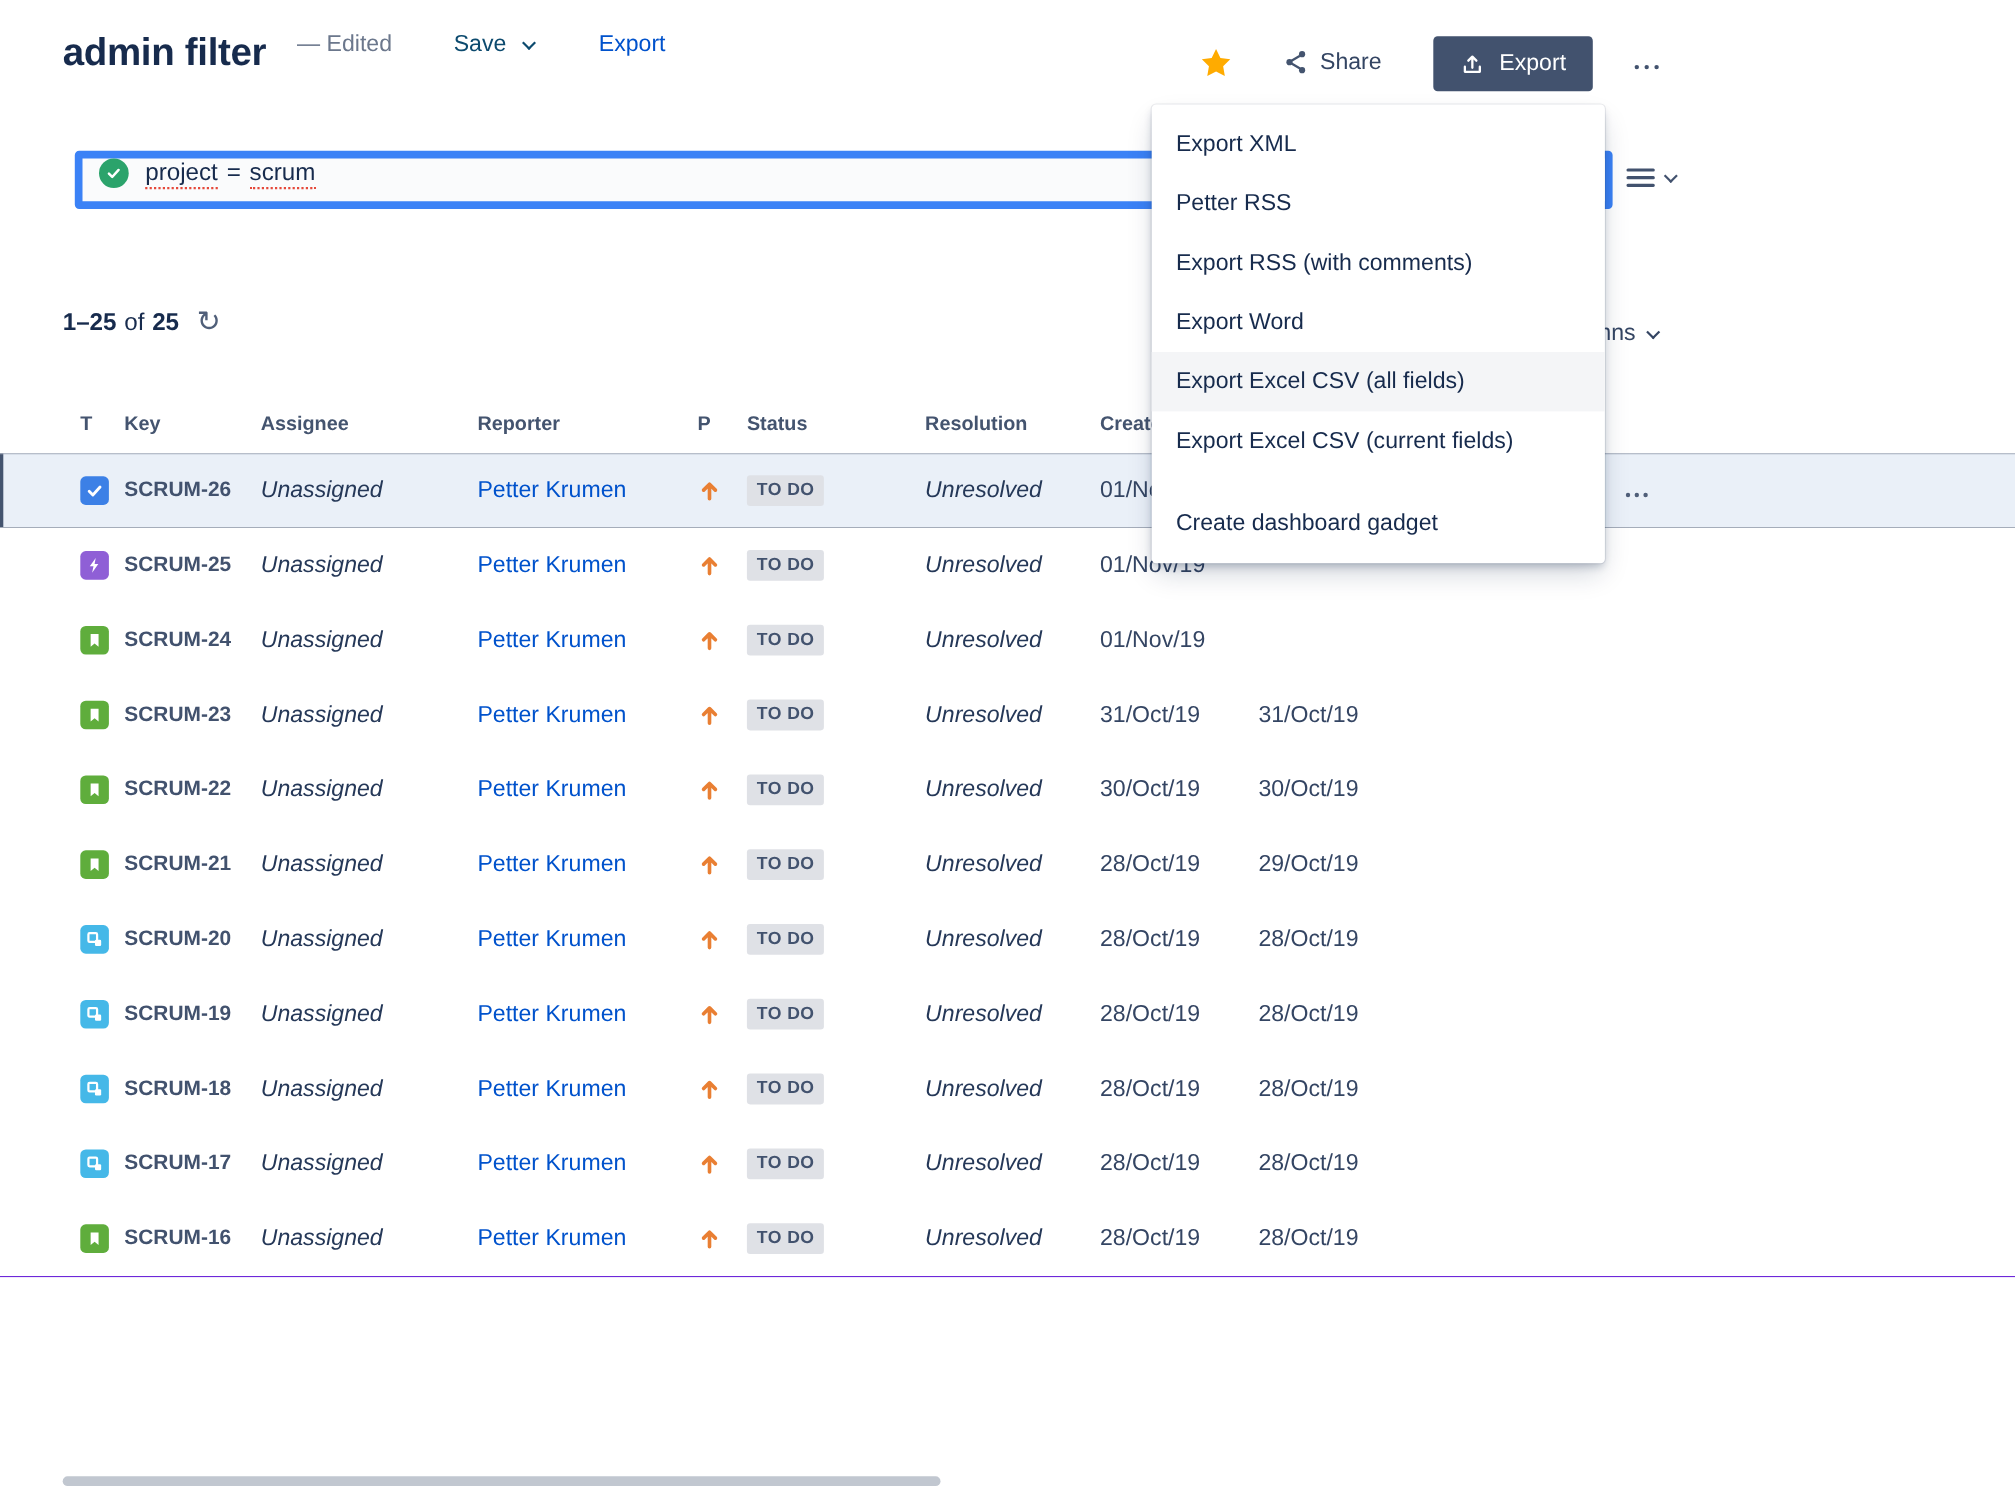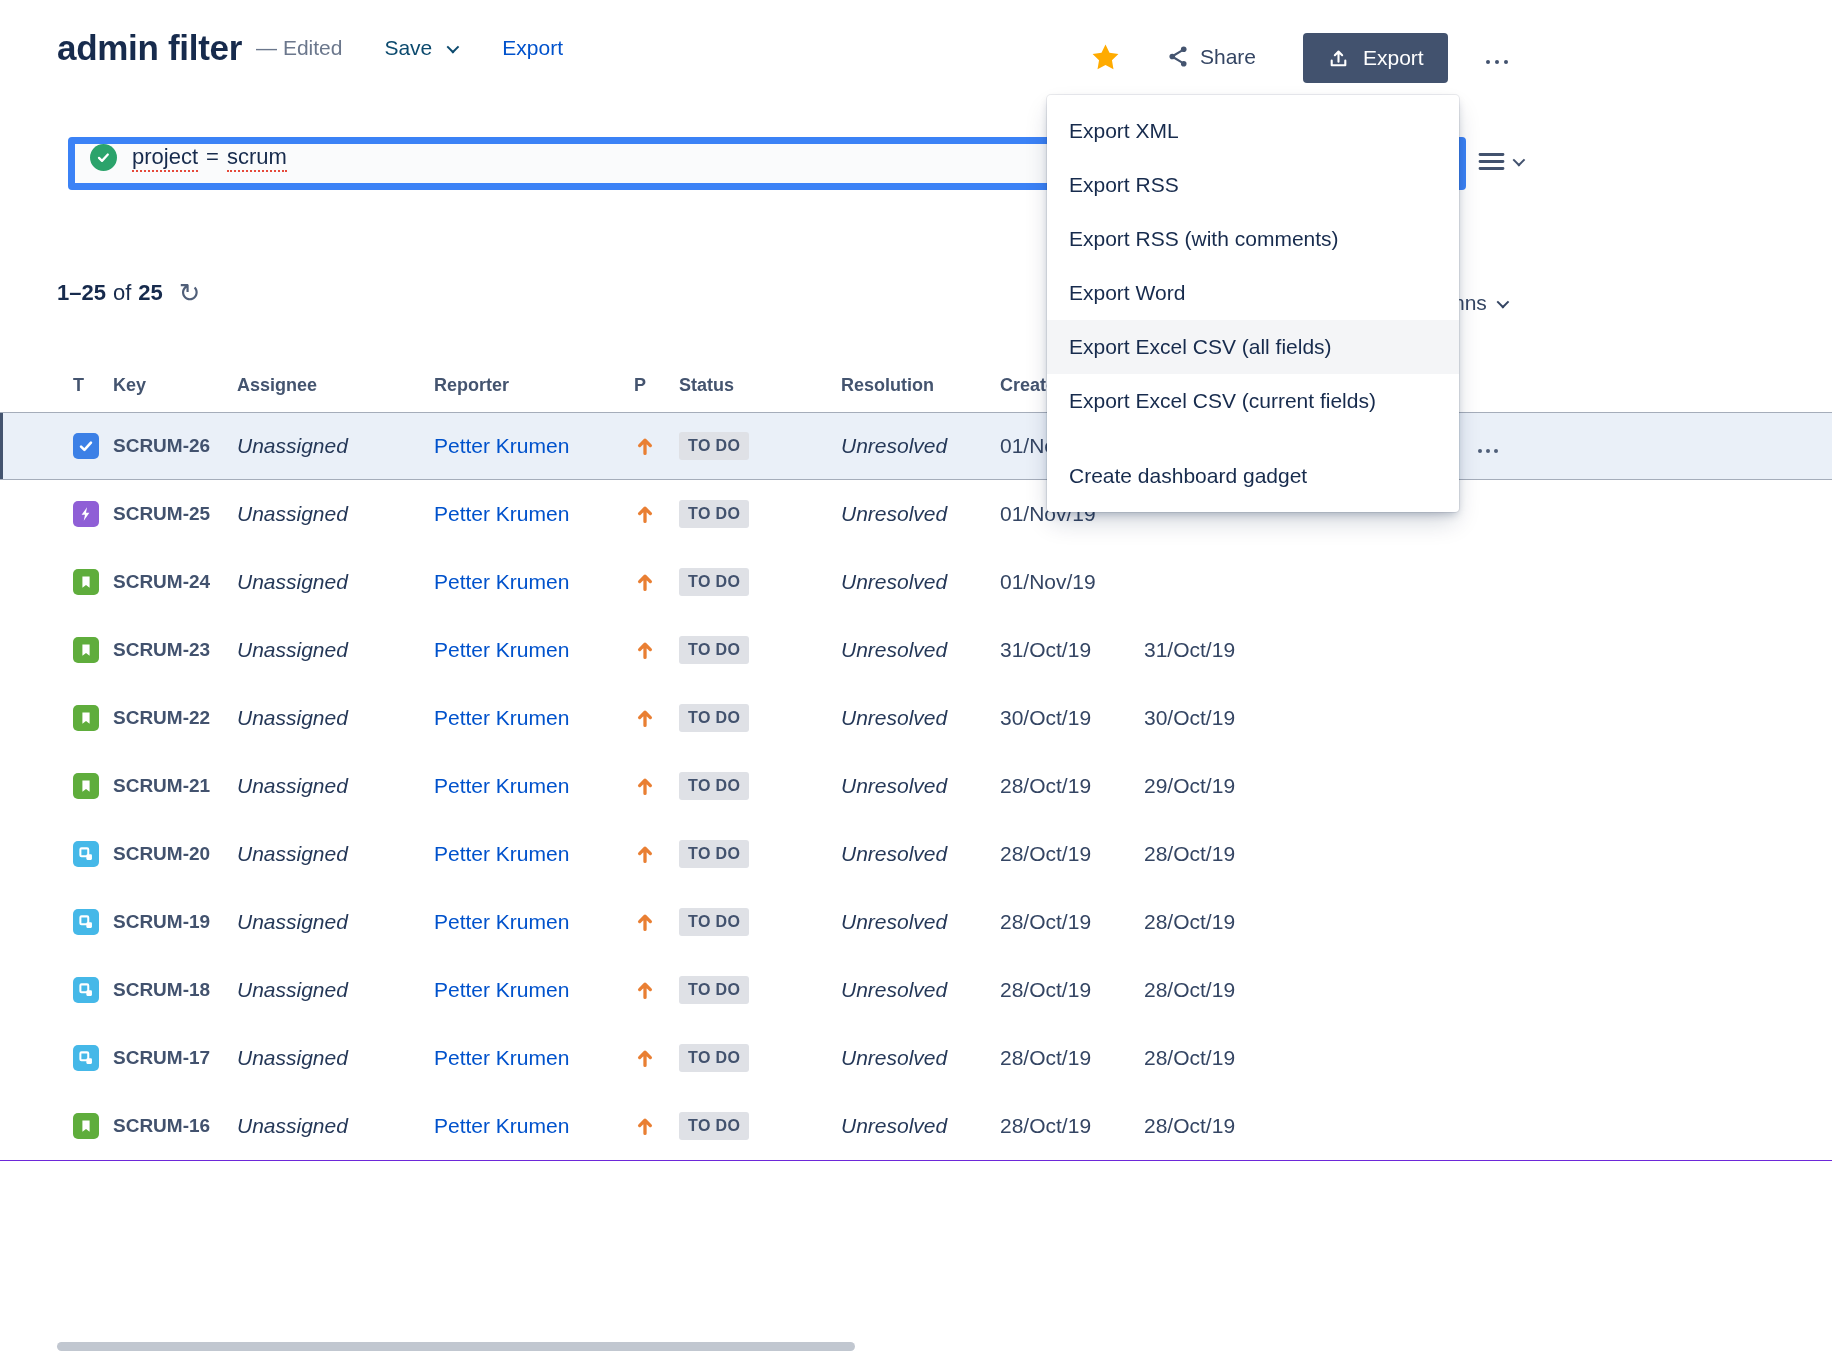--- a/index.html
+++ b/index.html
@@ -6,21 +6,21 @@
   html,body { width:1832px; height:1356px; }
   body {
     position: relative;
     font-family: "Liberation Sans", sans-serif;
     background: #fff;
     color: #172B4D;
     overflow: hidden;
   }
 
   
-  .topbar-left { position:absolute; left:57px; top:28px; display:flex; align-items:center; }
+  .topbar-left { position:absolute; left:57px; top:28px; display:flex; align-items:flex-start;gap:14px; }
   .page-title { font-size:35px; font-weight:700; color:#172B4D; letter-spacing:-0.3px; }
   .edited { margin-left:14px; font-size:21px; color:#6B778C; }
   .save-btn { margin-left:42px; display:flex; align-items:center; gap:15px; font-size:21px; color:#0c4a6e; cursor:pointer; }
   .details-link { margin-left:46px; font-size:21px; color:#0052CC; font-weight:500; cursor:pointer; }
 
   .chev { display:inline-block; width:9px; height:9px; border-right:2px solid currentColor; border-bottom:2px solid currentColor; transform:rotate(45deg) translateY(-2px); }
 
   .star-btn { position:absolute; left:1090px; top:42px; cursor:pointer; }
   .share-btn { position:absolute; left:1166px; top:44px; display:flex; align-items:center; gap:9px; font-size:21px; color:#344563; cursor:pointer; }
   .export-btn { position:absolute; left:1303px; top:33px; height:50px; display:flex; align-items:center; gap:13px; padding:0 24px; background:#42526E; border-radius:4px; color:#fff; font-size:21px; cursor:pointer; }
@@ -389,21 +389,21 @@
         <div class="td c7 datecol">28/Oct/19</div>
         <div class="td c8 datecol">28/Oct/19</div>
         <div class="td c9"></div>
       </div>
     </div>
 </div>
 
 <div class="export-menu">
     <div class="menu-group">
       <div class="menu-item">Export XML</div>
-      <div class="menu-item">Export RSS</div>
+      <div class="menu-item">Petter RSS</div>
       <div class="menu-item">Export RSS (with comments)</div>
       <div class="menu-item">Export Word</div>
       <div class="menu-item highlighted">Export Excel CSV (all fields)</div>
       <div class="menu-item">Export Excel CSV (current fields)</div>
     </div>
     <div class="menu-group">
       <div class="menu-item">Create dashboard gadget</div>
     </div>
   </div>
 

